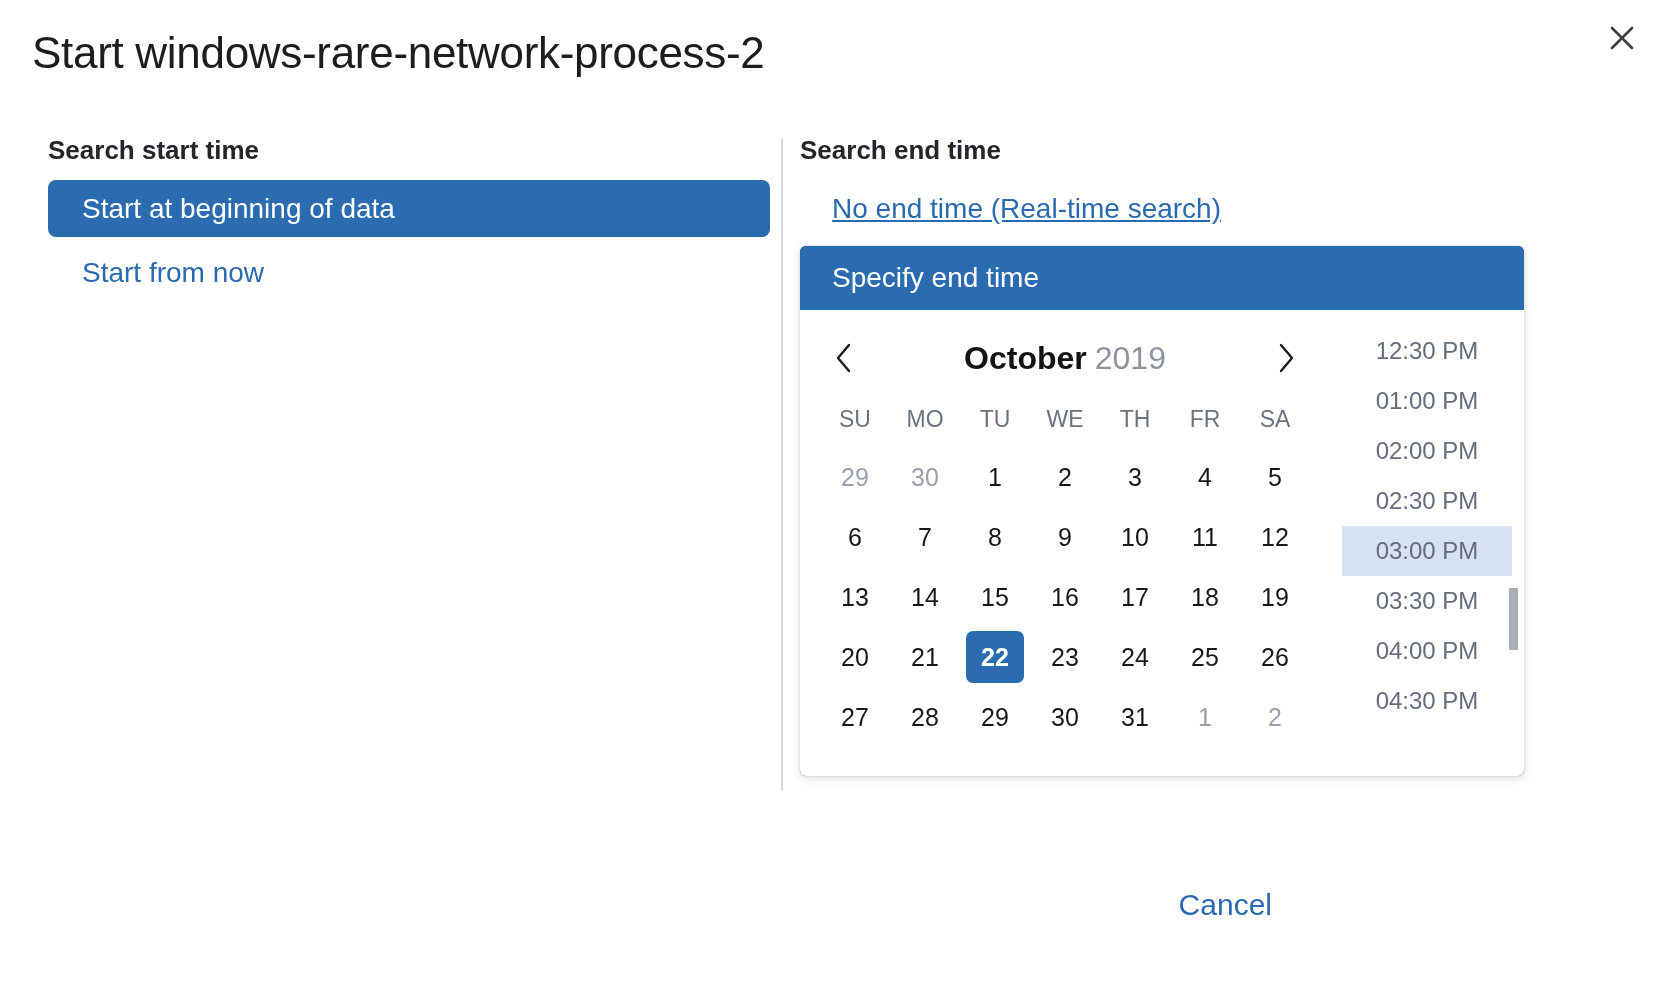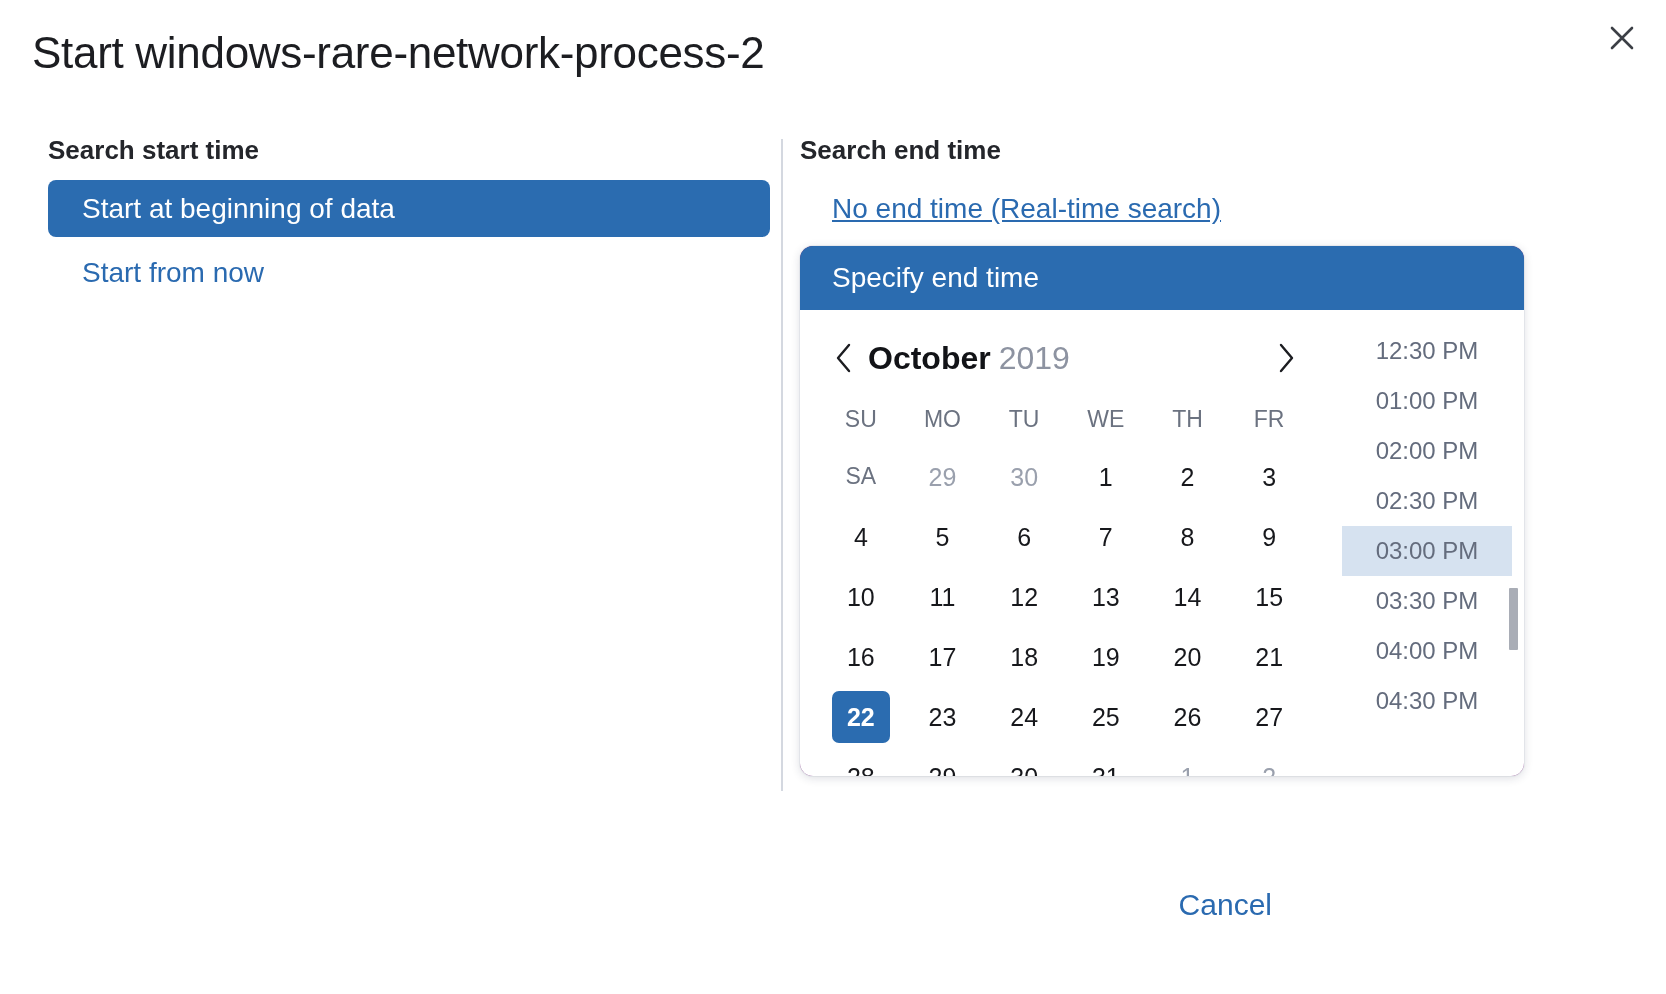--- a/index.html
+++ b/index.html
@@ -94,21 +94,21 @@
     cursor: pointer;
     white-space: nowrap;
     text-decoration: underline;
   }
 
   
   .picker {
     position: relative;
     width: 724px;
     margin-top: 8px;
-    border-radius: 13px;
+    border-radius: 6px;
     background: #701a75;
     box-shadow: 0 2px 10px rgba(30,40,70,0.16), 0 0 0 1px rgba(40,60,100,0.06);
     overflow: hidden;
   }
   .picker-head {
     background: #2b6cb0;
     color: #ffffff;
     font-size: 28px;
     line-height: 1;
     padding: 18px 0 18px 32px;
@@ -134,30 +134,30 @@
   }
   .nav-arrow {
     width: 48px; height: 48px;
     display: flex; align-items: center; justify-content: center;
     cursor: pointer;
     color: #1c1d21;
     flex: 0 0 auto;
   }
   .cal-title {
     flex: 1 1 auto;
-    text-align: left;
+    text-align: center;
     font-size: 32px;
     white-space: nowrap;
   }
   .cal-month { font-weight: bold; color: #121317; }
   .cal-year { color: #8d93a1; margin-left: 8px; }
 
   .cal-grid {
     display: grid;
-    grid-template-columns: repeat(6, 1fr);
+    grid-template-columns: repeat(7, 1fr);
     row-gap: 0;
   }
   .dow {
     text-align: center;
     font-size: 23px;
     color: #6b7280;
     padding: 16px 0 14px 0;
   }
   .day-cell {
     display: flex;

